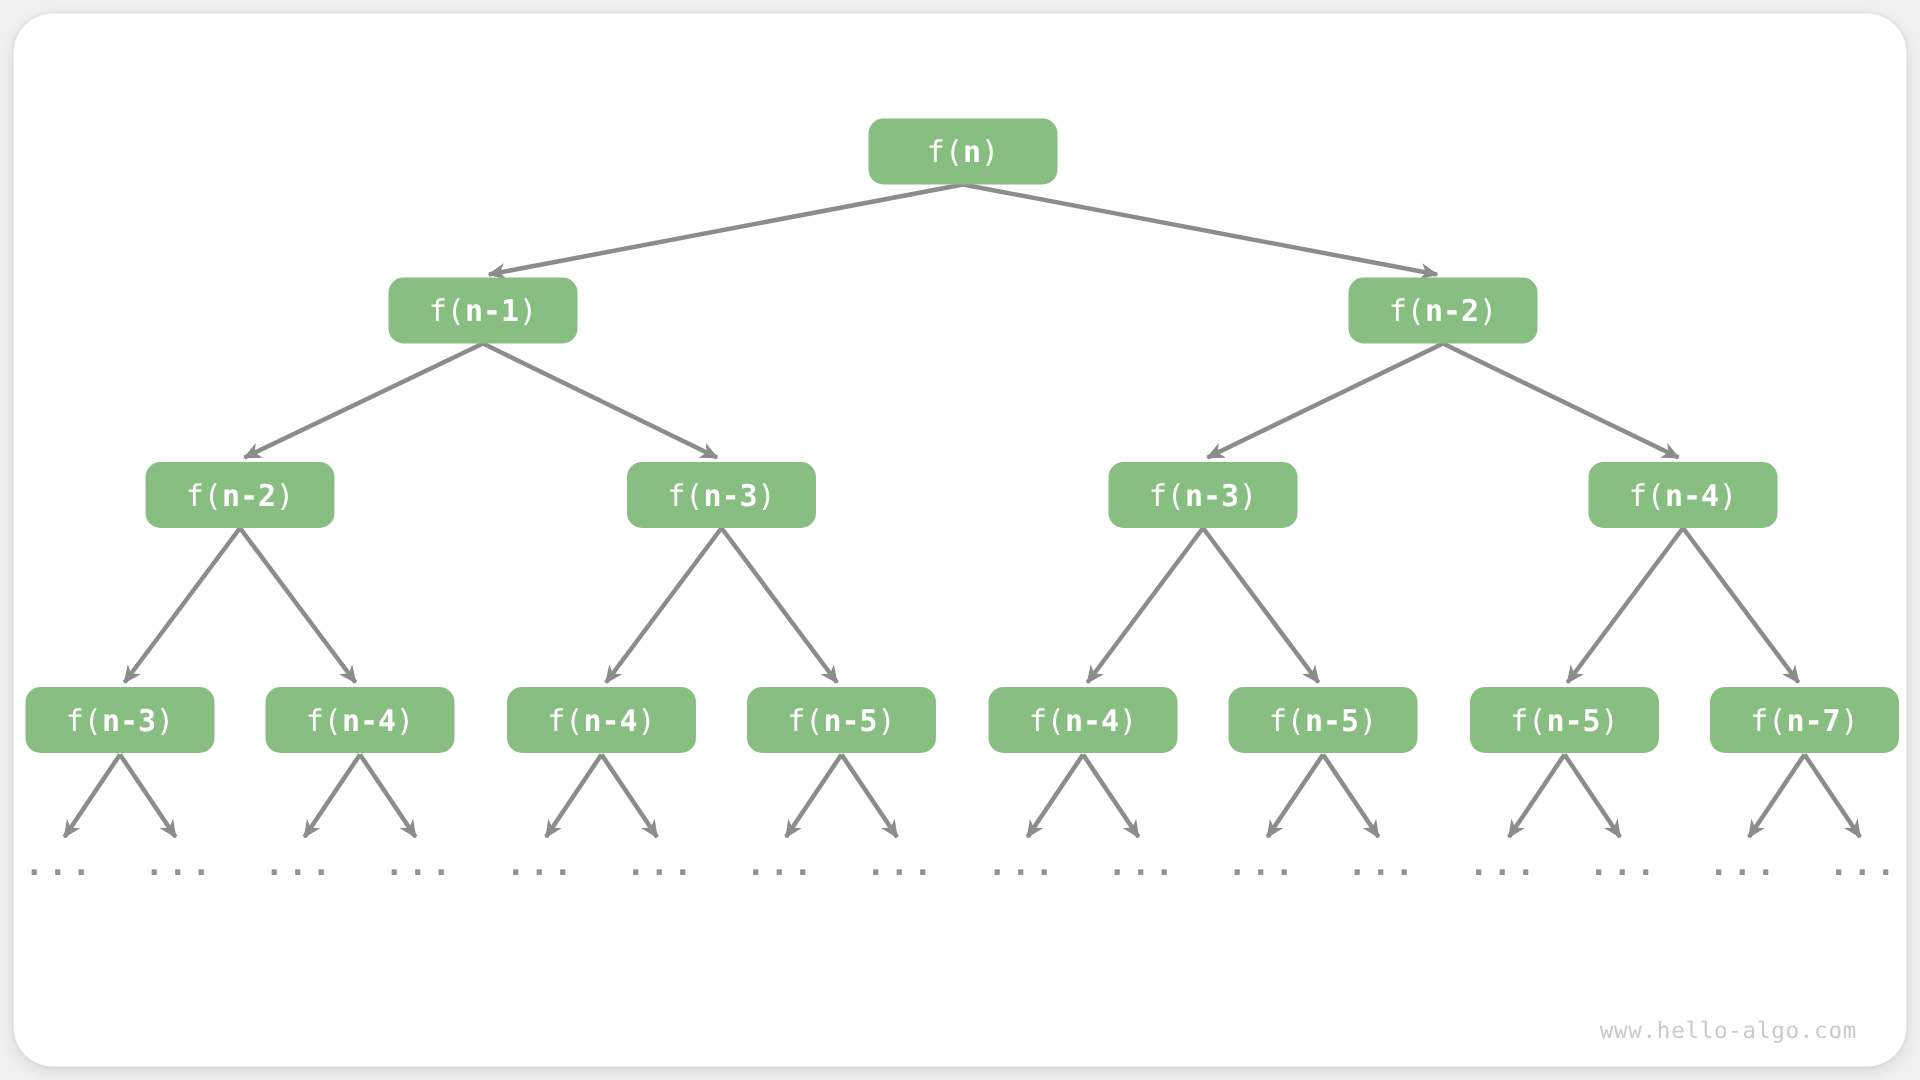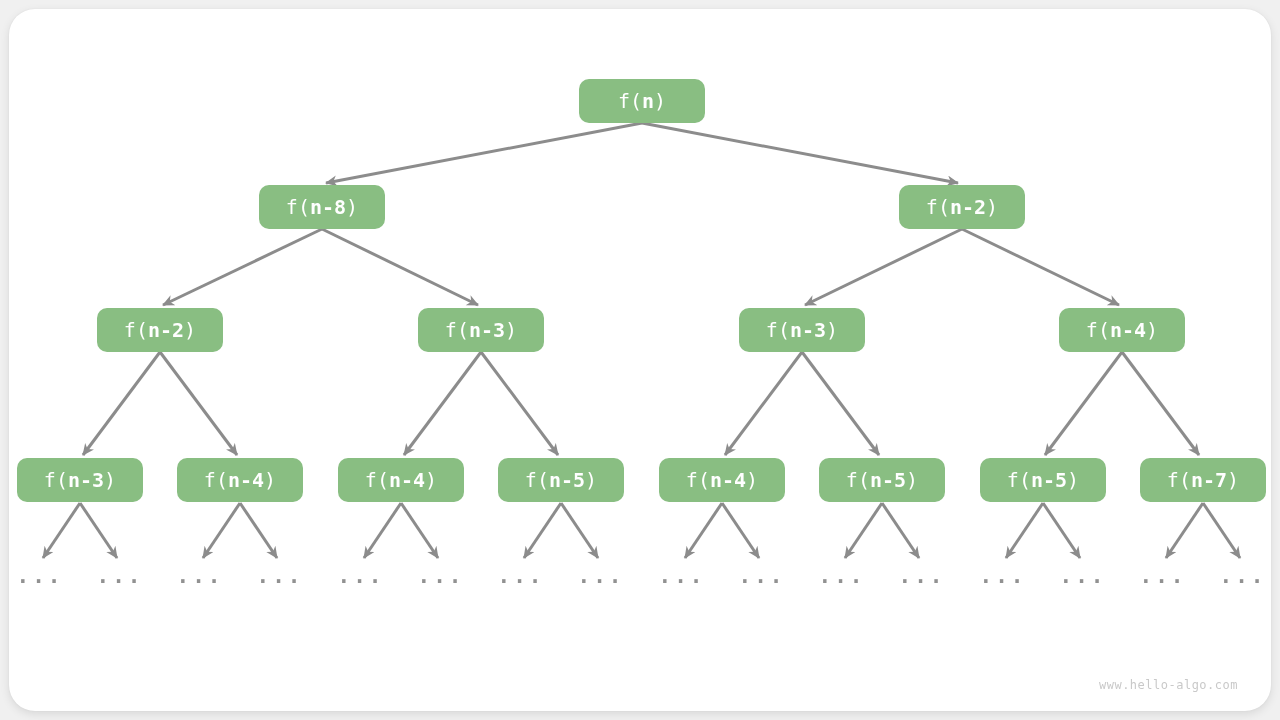--- a/index.html
+++ b/index.html
@@ -23,21 +23,21 @@
     display:flex;align-items:center;justify-content:center;
     white-space:pre;
   }
   .node .arg{font-weight:bold;}
   .dots{
     position:absolute;width:60px;top:564px;text-align:center;
     color:#919191;font-weight:bold;font-size:21px;letter-spacing:3px;
   }
   .watermark{
     position:absolute;top:678px;right:42px;
-    color:#c9c9c9;font-size:12px;letter-spacing:0.5px;
+    color:#c9c9c9;font-size:15px;letter-spacing:0.5px;
   }
 </style>
 </head>
 <body>
 
 <div class="panel"></div>
 
 <div class="layer">
 
   <svg class="edges" width="1280" height="720">
@@ -79,21 +79,21 @@
       <line x1="882" y1="503" x2="919" y2="558" marker-end="url(#ah)"></line>
       <line x1="1043" y1="503" x2="1006" y2="558" marker-end="url(#ah)"></line>
       <line x1="1043" y1="503" x2="1080" y2="558" marker-end="url(#ah)"></line>
       <line x1="1203" y1="503" x2="1166" y2="558" marker-end="url(#ah)"></line>
       <line x1="1203" y1="503" x2="1240" y2="558" marker-end="url(#ah)"></line>
     </g>
   </svg>
 
   <div class="node" style="left:579px;top:79px"><span>f(</span><span class="arg">n</span><span>)</span></div>
 
-  <div class="node" style="left:259px;top:185px"><span>f(</span><span class="arg">n-8</span><span>)</span></div>
+  <div class="node" style="left:259px;top:185px"><span>f(</span><span class="arg">n-1</span><span>)</span></div>
   <div class="node" style="left:899px;top:185px"><span>f(</span><span class="arg">n-2</span><span>)</span></div>
 
   <div class="node" style="left:97px;top:308px"><span>f(</span><span class="arg">n-2</span><span>)</span></div>
   <div class="node" style="left:418px;top:308px"><span>f(</span><span class="arg">n-3</span><span>)</span></div>
   <div class="node" style="left:739px;top:308px"><span>f(</span><span class="arg">n-3</span><span>)</span></div>
   <div class="node" style="left:1059px;top:308px"><span>f(</span><span class="arg">n-4</span><span>)</span></div>
 
   <div class="node" style="left:17px;top:458px"><span>f(</span><span class="arg">n-3</span><span>)</span></div>
   <div class="node" style="left:177px;top:458px"><span>f(</span><span class="arg">n-4</span><span>)</span></div>
   <div class="node" style="left:338px;top:458px"><span>f(</span><span class="arg">n-4</span><span>)</span></div>

